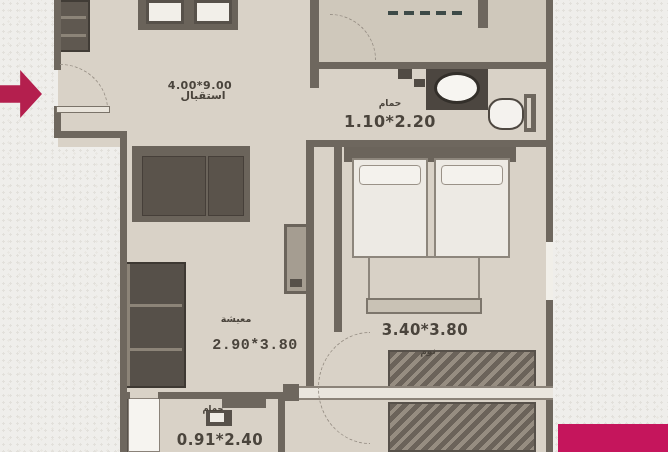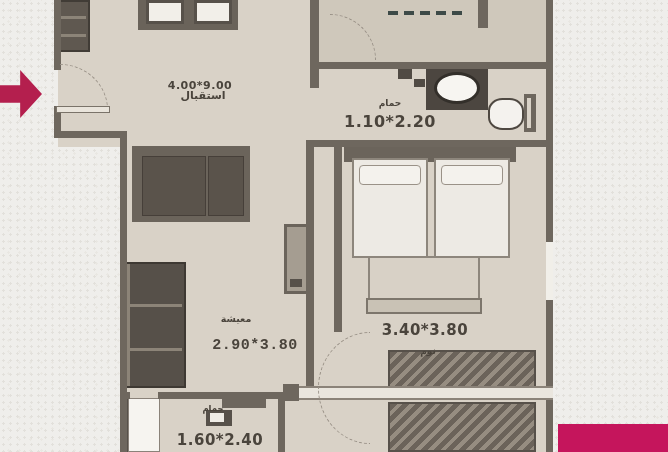--- a/index.html
+++ b/index.html
@@ -128,21 +128,21 @@
   <div class="txt ar" style="left:390px;top:103px;font-size:9px;">حمام</div>
   <div class="txt dim" style="left:390px;top:122px;font-size:16px;">1.10*2.20</div>
 
   <div class="txt ar" style="left:428px;top:303px;font-size:9px;margin-top:48px;">نوم</div>
   <div class="txt dim" style="left:425px;top:330px;">3.40*3.80</div>
 
   <div class="txt ar" style="left:236px;top:319px;font-size:9.5px;">معيشة</div>
   <div class="txt dim" style="left:255px;top:345px;font-family:Liberation Mono, monospace;">2.90*3.80</div>
 
   <div class="txt ar" style="left:213px;top:408px;font-size:8.5px;">حمام</div>
-  <div class="txt dim" style="left:220px;top:440px;">1.60*2.40</div>
+  <div class="txt dim" style="left:220px;top:440px;">0.91*2.40</div>
 
   <div class="abs" style="left:388px;top:0;height:5px;white-space:nowrap;">
     <span class="frag"></span><span class="frag"></span><span class="frag"></span><span class="frag"></span><span class="frag"></span>
   </div>
 
   <div class="abs" style="left:0;top:70px;width:42px;height:48px;background:#b41f4e;
               clip-path:polygon(0 32%, 48% 32%, 48% 0, 100% 50%, 48% 100%, 48% 68%, 0 68%);"></div>
   <div class="abs" style="left:558px;top:424px;width:110px;height:28px;background:#c5155c;"></div>
 
 </div>

